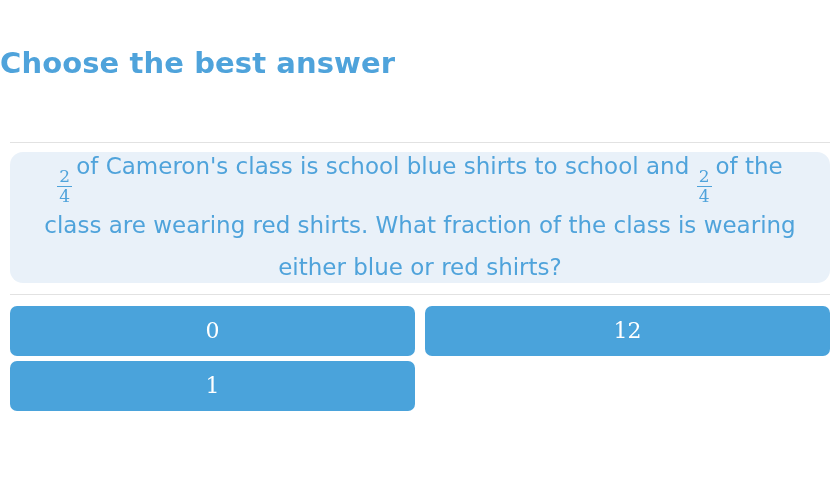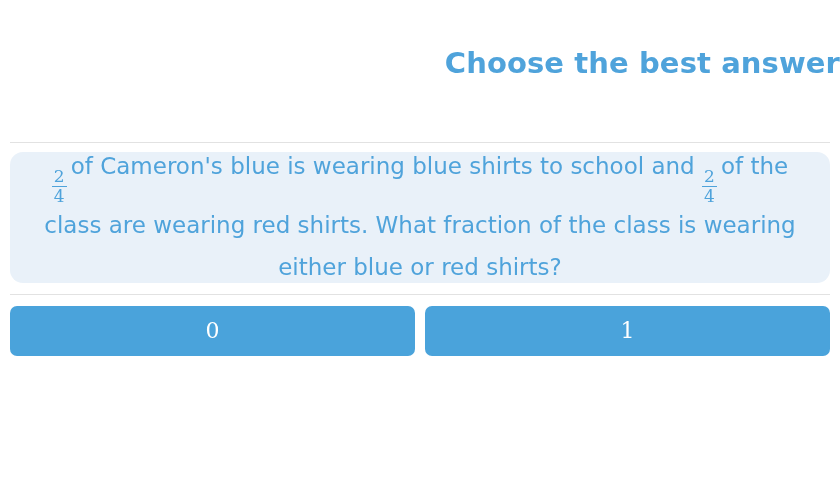--- a/index.html
+++ b/index.html
@@ -20,21 +20,21 @@
     height: 501px;
     box-sizing: border-box;
   }
 
   
   .title-wrap {
     position: absolute;
     left: 0;
     top: 46px;
     width: 840px;
-    text-align: right;
+    text-align: left;
   }
   .title {
     font-family: "DejaVu Sans", sans-serif;
     font-size: 29px;
     font-weight: 700;
     color: #4FA3DB;
     letter-spacing: 0.1px;
     line-height: 1.2;
     white-space: nowrap;
   }
@@ -142,29 +142,30 @@
   </div>
 
   <div class="divider divider-top"></div>
 
   <div class="question-panel">
     <div class="question-text">
       <span class="frac">
           <span class="num">2</span>
           <span class="bar"></span>
           <span class="den">4</span>
-        </span><span>of Cameron's blue is wearing blue shirts to school and</span>
+        </span><span>of Cameron's class is school blue shirts to school and</span>
       <span class="frac">
           <span class="num">2</span>
           <span class="bar"></span>
           <span class="den">4</span>
         </span><span>of the class are wearing red shirts. What fraction of the class is wearing either blue or red shirts?</span>
     </div>
   </div>
 
   <div class="divider divider-mid"></div>
 
   <div class="answers">
     <button class="answer-btn">0</button>
+    <button class="answer-btn">12</button>
     <button class="answer-btn">1</button>
   </div>
 
 </div>
 
 </body></html>

